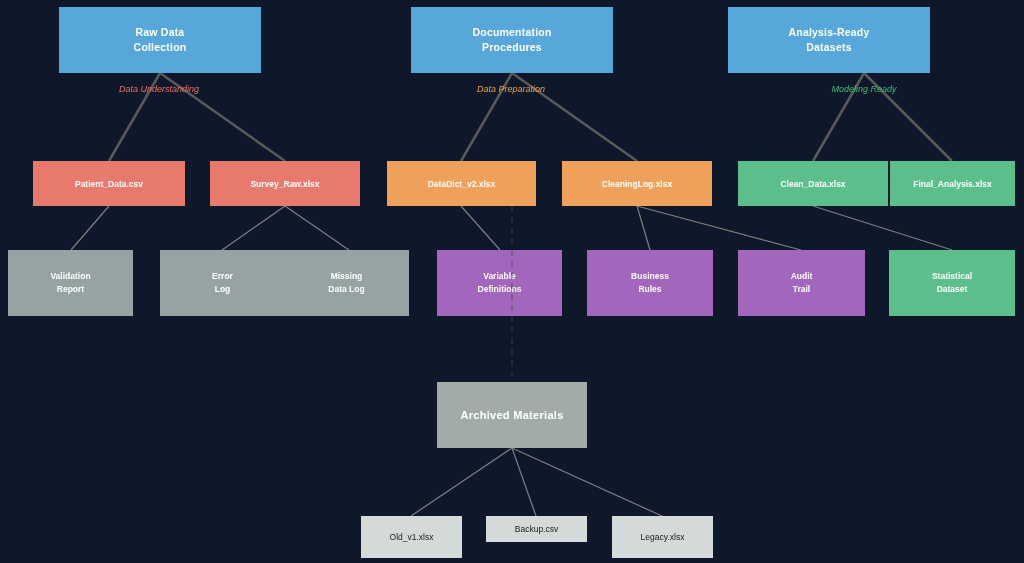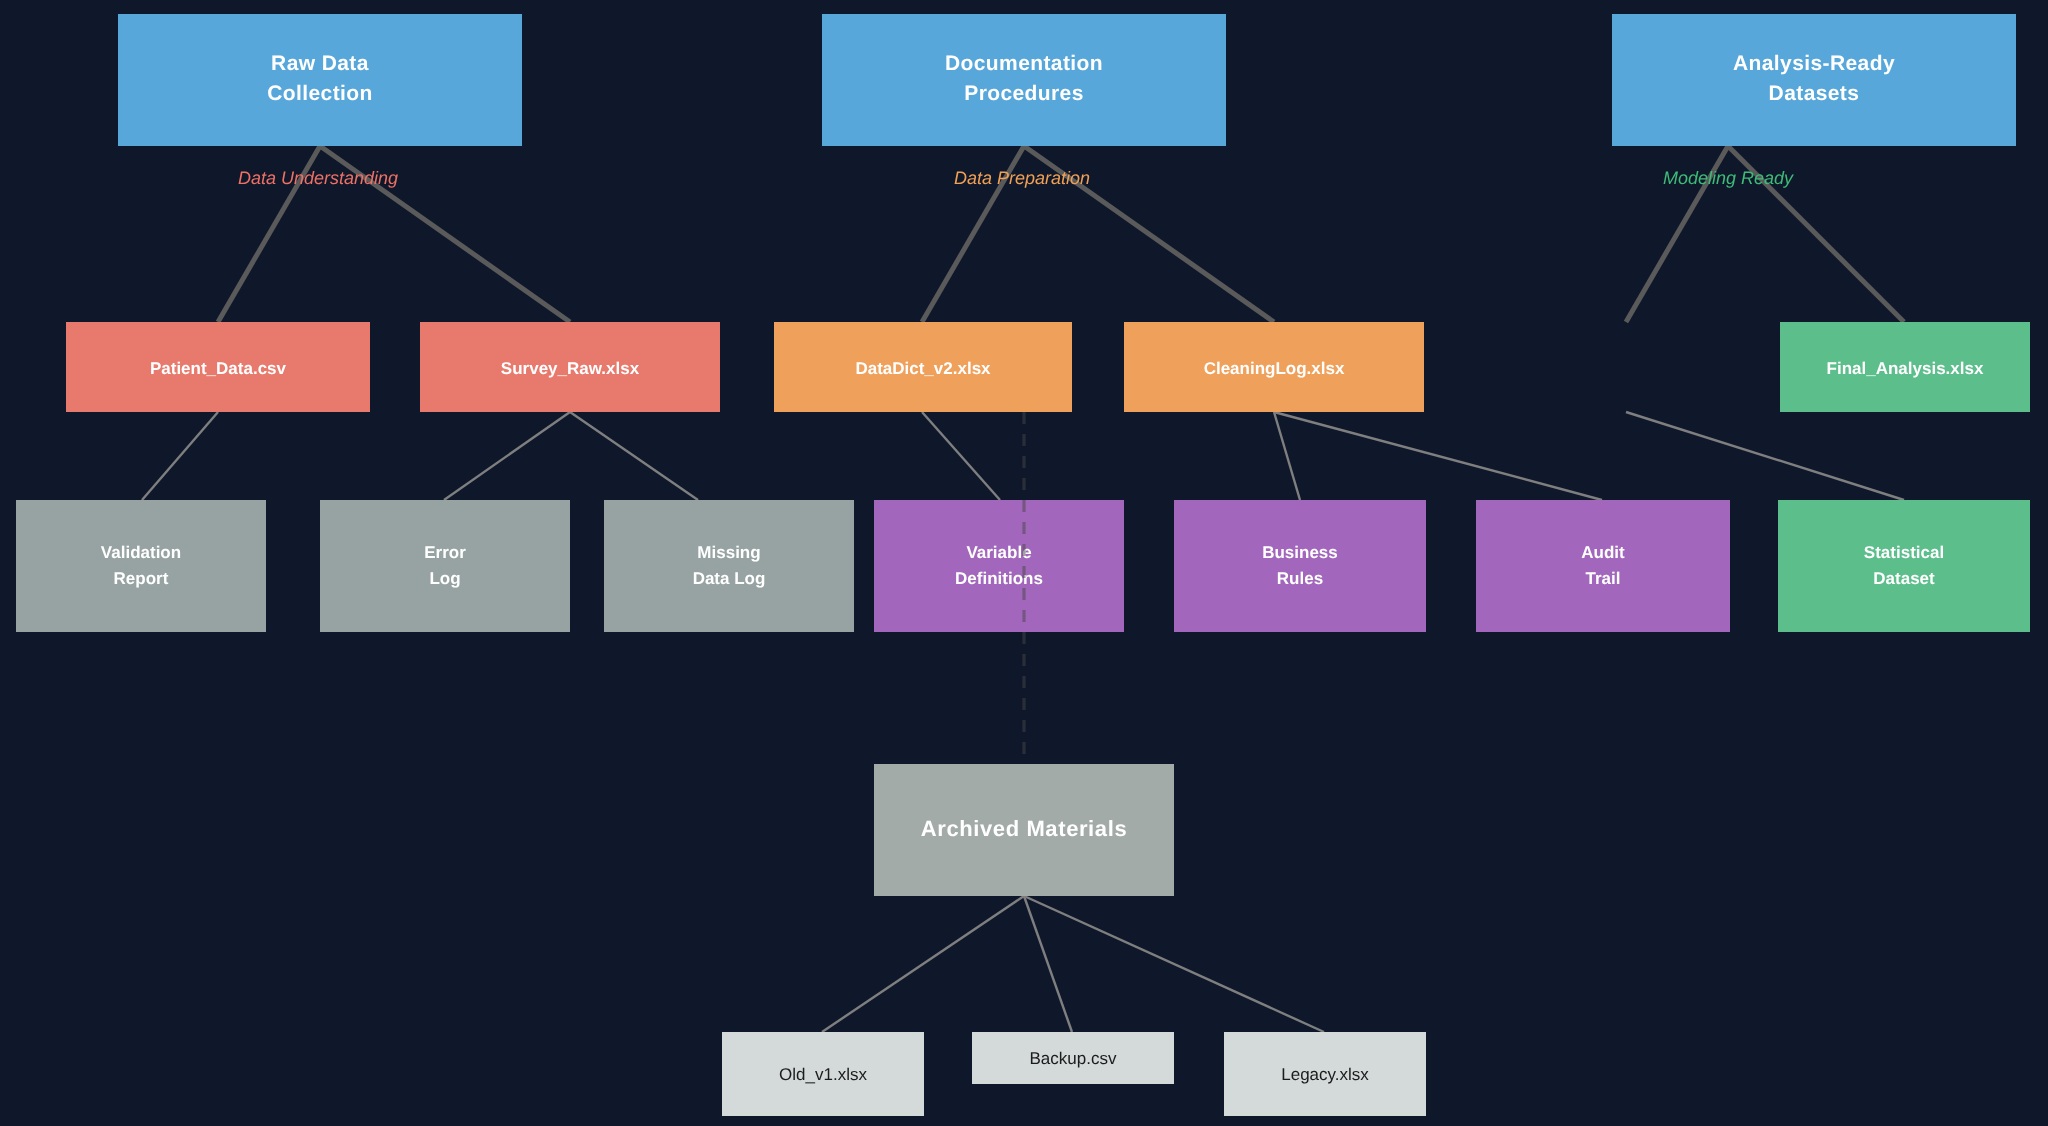--- a/index.html
+++ b/index.html
@@ -85,38 +85,39 @@
       <line x1="512" y1="448" x2="411" y2="516"></line>
       <line x1="512" y1="448" x2="536" y2="516"></line>
       <line x1="512" y1="448" x2="662" y2="516"></line>
     </g>
   </svg>
 
   <div class="node lvl1 c-blue" style="left:59px;top:7px;width:202px;height:66px">Raw Data
 Collection</div>
   <div class="node lvl1 c-blue" style="left:411px;top:7px;width:202px;height:66px">Documentation
 Procedures</div>
-  <div class="node lvl1 c-blue" style="left:806px;top:7px;width:202px;height:66px">Analysis-Ready
+  <div class="node lvl1 c-blue" style="left:728px;top:7px;width:202px;height:66px">Analysis-Ready
 Datasets</div>
 
   <div class="phase p-red" style="left:159px;top:84px">Data Understanding</div>
   <div class="phase p-orange" style="left:511px;top:84px">Data Preparation</div>
   <div class="phase p-green" style="left:864px;top:84px">Modeling Ready</div>
 
   <div class="node lvl2 c-salmon" style="left:33px;top:161px;width:152px;height:45px">Patient_Data.csv</div>
   <div class="node lvl2 c-salmon" style="left:210px;top:161px;width:150px;height:45px">Survey_Raw.xlsx</div>
   <div class="node lvl2 c-orange" style="left:387px;top:161px;width:149px;height:45px">DataDict_v2.xlsx</div>
   <div class="node lvl2 c-orange" style="left:562px;top:161px;width:150px;height:45px">CleaningLog.xlsx</div>
+  <div class="node lvl2 c-green" style="left:738px;top:161px;width:150px;height:45px">Clean_Data.xlsx</div>
   <div class="node lvl2 c-green" style="left:890px;top:161px;width:125px;height:45px">Final_Analysis.xlsx</div>
 
   <div class="node lvl3 c-gray" style="left:160px;top:250px;width:125px;height:66px">Error
 Log</div>
   <div class="node lvl3 c-gray" style="left:8px;top:250px;width:125px;height:66px">Validation
 Report</div>
-  <div class="node lvl3 c-gray" style="left:302px;top:250px;width:125px;height:66px">Missing
+  <div class="node lvl3 c-gray" style="left:284px;top:250px;width:125px;height:66px">Missing
 Data Log</div>
   <div class="node lvl3 c-purple" style="left:437px;top:250px;width:125px;height:66px">Variable
 Definitions</div>
   <div class="node lvl3 c-purple" style="left:587px;top:250px;width:126px;height:66px">Business
 Rules</div>
   <div class="node lvl3 c-purple" style="left:738px;top:250px;width:127px;height:66px">Audit
 Trail</div>
   <div class="node lvl3 c-green" style="left:889px;top:250px;width:126px;height:66px">Statistical
 Dataset</div>
 

